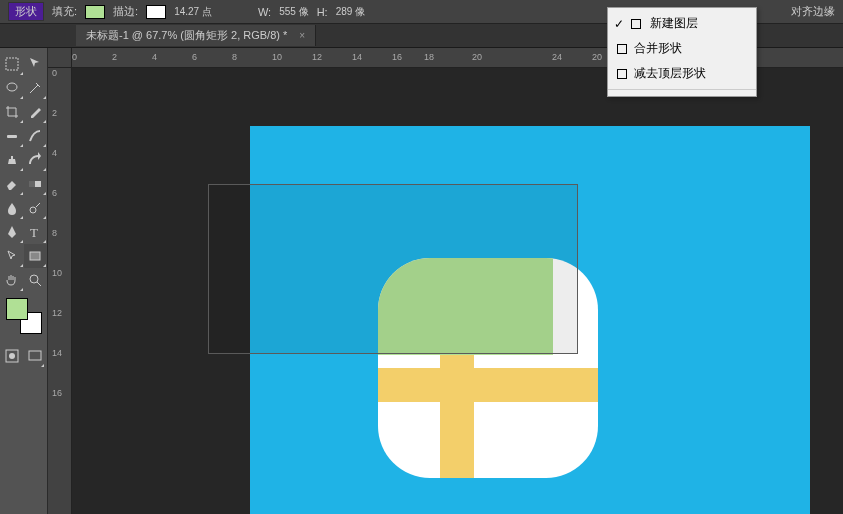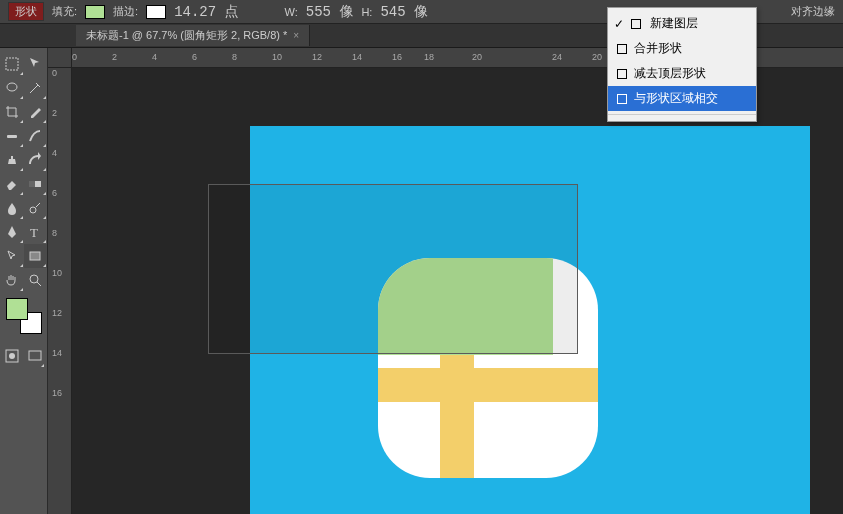--- a/index.html
+++ b/index.html
@@ -1,26 +1,26 @@
 <!DOCTYPE html>
 <html><head>
 <meta charset="utf-8">
 <style>
 * { margin: 0; padding: 0; box-sizing: border-box; user-select: none; }
 body { width: 843px; height: 514px; background: #535353; font-family: "Microsoft YaHei", sans-serif; font-size: 11px; color: #ccc; overflow: hidden; position: relative; }
 
 
 .top-bar { height: 24px; background: #424242; display: flex; align-items: center; padding: 0 8px; gap: 8px; border-bottom: 1px solid #222; }
-.top-bar .btn { background: #7f1d1d; border: 1px solid #333; padding: 1px 6px; color: #ccc; font-size: 11px; }
+.top-bar .btn { background: #4c1d95; border: 1px solid #333; padding: 1px 6px; color: #ccc; font-size: 11px; }
 .top-bar .swatch { width: 20px; height: 14px; border: 1px solid #000; }
-.top-bar .num { color: #ccc; font-size: 14px; font-family: Liberation Mono, monospace; }
+.top-bar .num { color: #ccc; font-size: 10px; }
 
 
 .tab-bar { height: 24px; background: #333; display: flex; align-items: center; border-bottom: 1px solid #1a1a1a; padding-left: 76px; }
-.doc-tab { background: #424242; padding: 3px 10px; display: flex; align-items: center; gap: 6px; font-size: 11px; color: #ccc; border-right: 1px solid #222; }
+.doc-tab { background: #424242; padding: 3px 10px; display: flex; align-items: center; gap: 12px; font-size: 11px; color: #ccc; border-right: 1px solid #222; }
 .doc-tab .close { color: #999; cursor: pointer; font-size: 10px; }
 
 
 .workspace { position: absolute; top: 48px; left: 0; right: 0; bottom: 0; display: flex; }
 
 
 .toolbox { width: 48px; background: #535353; border-right: 1px solid #2a2a2a; padding: 4px 0; }
 .tool-row { display: flex; height: 24px; }
 .tool { width: 24px; height: 24px; display: flex; align-items: center; justify-content: center; cursor: pointer; position: relative; }
 .tool.active { background: #4a4a4a; }
@@ -69,21 +69,21 @@
   <span class="btn">形状</span>
   <span>填充:</span>
   <span class="swatch" style="background:#b0e095"></span>
   <span>描边:</span>
   <span class="swatch" style="background:#fff"></span>
   <span class="num">14.27 点</span>
   <span style="flex:0 0 30px"></span>
   <span>W:</span>
   <span class="num">555 像</span>
   <span>H:</span>
-  <span class="num">545 像</span>
+  <span class="num">289 像</span>
   <span style="margin-left:auto">对齐边缘</span>
 </div>
 
 <div class="tab-bar">
   <div class="doc-tab">
     <span>未标题-1 @ 67.7% (圆角矩形 2, RGB/8) *</span>
     <span class="close">×</span>
   </div>
 </div>
 
@@ -309,20 +309,14 @@
         <span class="mi-box"></span>
       </span>
     <span>合并形状</span>
   </div>
   <div class="item">
     <span class="mini-icon">
         <span class="mi-box"></span>
       </span>
     <span>减去顶层形状</span>
   </div>
-  <div class="item selected">
-    <span class="mini-icon">
-        <span class="mi-box"></span>
-      </span>
-    <span>与形状区域相交</span>
-  </div>
   <div class="sep"></div>
 </div>
 
 </body></html>

